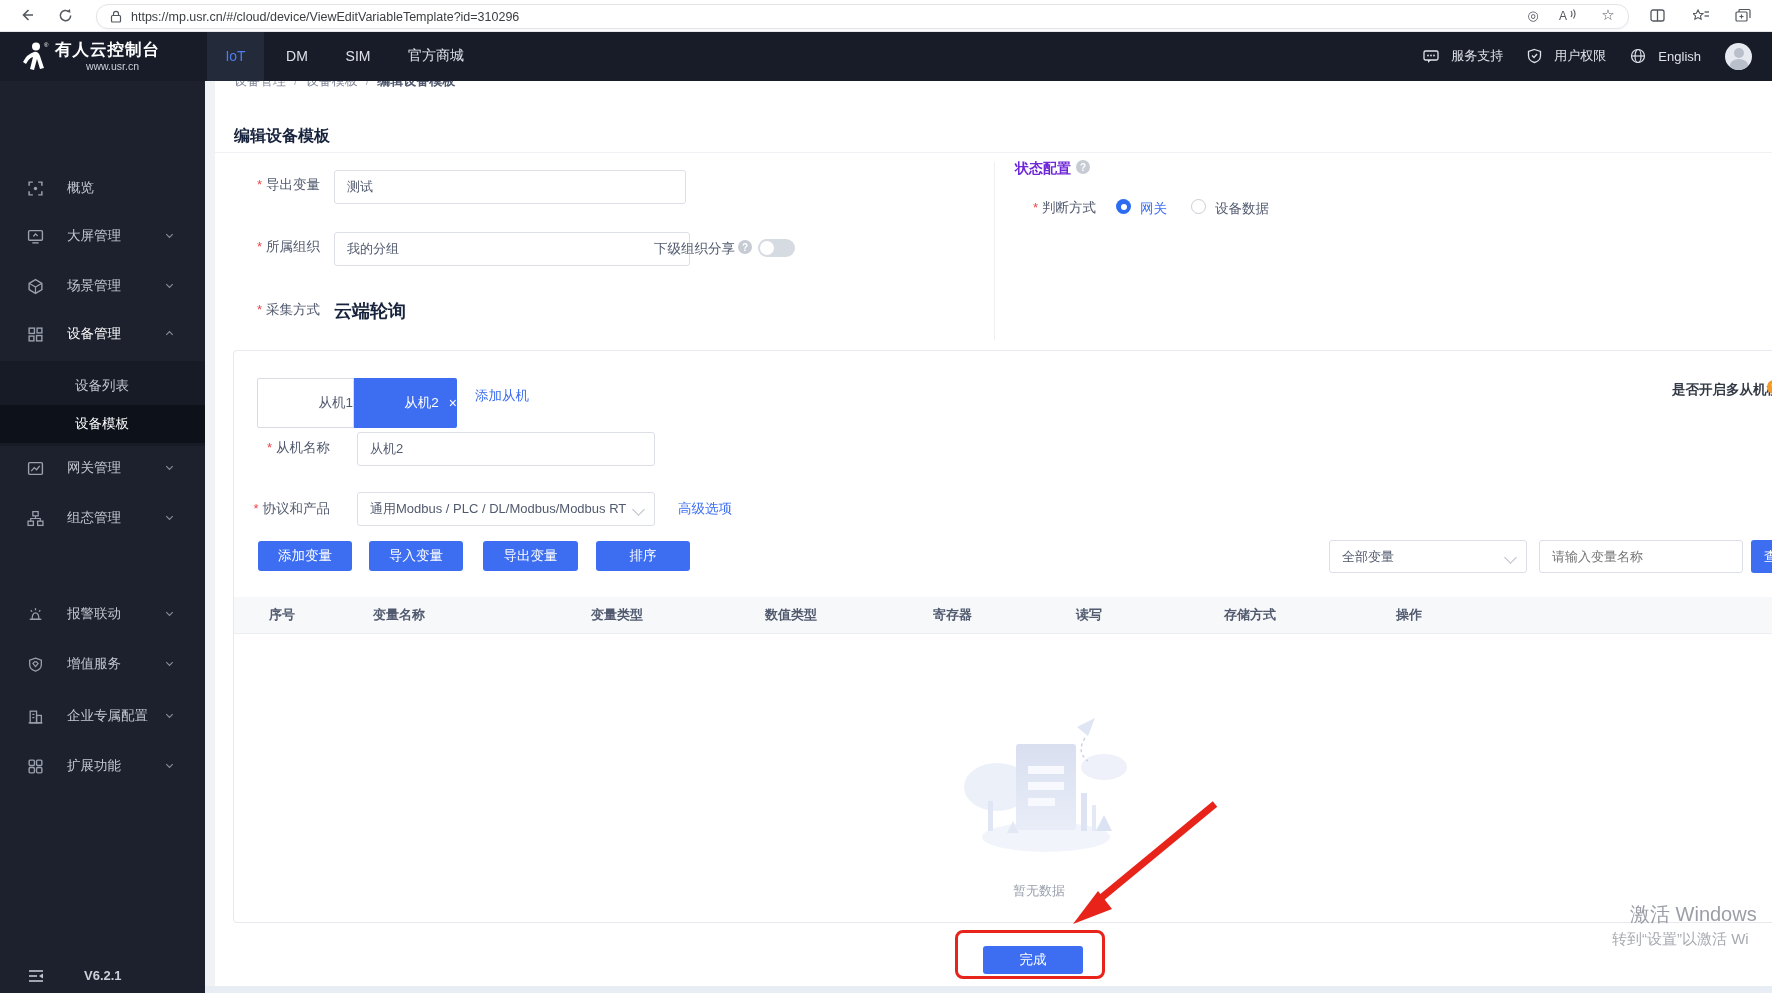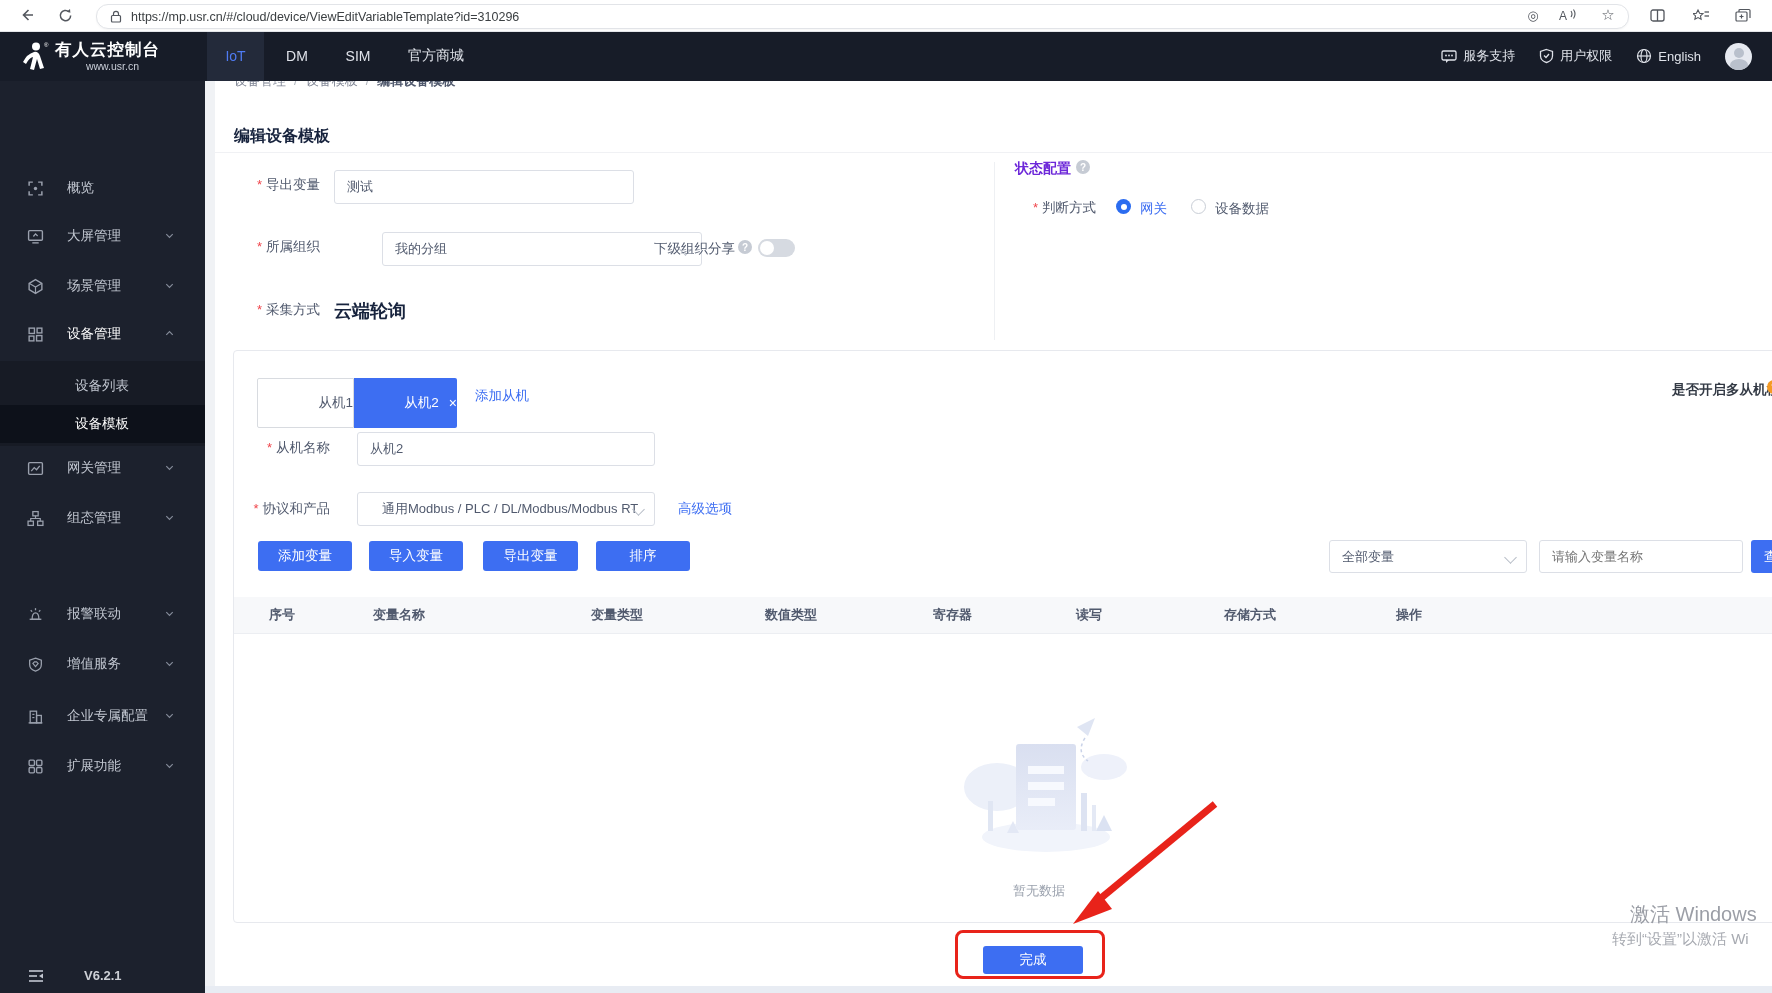--- a/index.html
+++ b/index.html
@@ -16,21 +16,21 @@
   .url-text{margin-left:34px;font-size:12.5px;color:#3c4043;white-space:nowrap;}
   
   .navbar{position:absolute;top:31px;left:0;width:1772px;height:50px;background:#171c28;z-index:30;}
   .logo-title{position:absolute;left:55px;top:8px;color:#fff;font-size:16.5px;font-weight:bold;letter-spacing:1px;}
   .logo-sub{position:absolute;left:55px;top:29px;width:115px;text-align:center;color:#c9ced8;font-size:10.5px;}
   .nav-tab{position:absolute;top:0;height:50px;display:flex;align-items:center;justify-content:center;
            font-size:14px;color:#dfe2e9;cursor:pointer;}
   .nav-tab.active{background:#232a3a;color:#4f7bf3;}
   .nav-right{position:absolute;right:20px;top:0;height:50px;display:flex;align-items:center;gap:24px;
              color:#dfe2e9;font-size:13px;}
-  .nav-right .itm{display:flex;align-items:center;gap:6px;}
+  .nav-right .itm{display:flex;align-items:center;gap:12px;}
   .avatar{width:27px;height:27px;border-radius:50%;background:#e6e9f0;position:relative;overflow:hidden;}
   .avatar:before{content:"";position:absolute;left:8.5px;top:5px;width:10px;height:10px;border-radius:50%;background:#b9c0cc;}
   .avatar:after{content:"";position:absolute;left:4.5px;top:16px;width:18px;height:12px;border-radius:50%;background:#b9c0cc;}
   
   .sidebar{position:absolute;left:0;top:81px;width:205px;height:912px;background:#1c212d;z-index:20;}
   .side-item{position:absolute;left:0;width:205px;height:48px;display:flex;align-items:center;cursor:pointer;}
   .s-icon{position:absolute;left:27px;width:17px;height:17px;color:#9aa0ad;}
   .s-label{position:absolute;left:67px;font-size:13.5px;color:#c2c7d1;}
   .s-chev{position:absolute;left:164px;width:12px;height:12px;color:#858c9a;}
   .sub-panel{position:absolute;left:0;top:280px;width:205px;height:85px;background:#171b25;}
@@ -104,26 +104,26 @@
   
   <div class="white-panel"></div>
   <div class="bottom-strip"></div>
 
   <div class="page-title">编辑设备模板</div>
   <div class="hdiv"></div>
   <div class="vdiv"></div>
 
   
   <div class="f-label req" style="left:230px;top:176px;"><span>导出变量</span></div>
-  <div class="inputbox" style="left:334px;top:170px;width:300px;">
+  <div class="inputbox" style="left:334px;top:170px;width:352px;">
     <input value="测试" style="">
   </div>
 
   <div class="f-label req" style="left:230px;top:238px;"><span>所属组织</span></div>
-  <div class="inputbox selectbox" style="left:334px;top:232px;width:320px;margin-left:48px;">
+  <div class="inputbox selectbox" style="left:334px;top:232px;width:356px;">
     <span>我的分组</span>
     <i class="chev-down"></i>
   </div>
   <div class="abs" style="left:654px;top:240px;font-size:13.5px;color:#515a6e;z-index:5;">
     <span>下级组织分享</span>
   </div>
   <span class="help abs" style="left:738px;top:240px;z-index:5;">?</span>
   <div class="toggle" style="left:758px;top:239px;"></div>
 
   <div class="f-label req" style="left:230px;top:301px;"><span>采集方式</span></div>
@@ -152,21 +152,21 @@
     <div class="abs" style="left:1438px;top:30px;font-size:13.5px;font-weight:bold;color:#333a45;white-space:nowrap;">是否开启多从机模式</div>
     <span class="help abs" style="left:1533px;top:29px;background:#f59a23;">?</span>
 
     <div class="f-label req" style="left:6px;top:88px;"><span>从机名称</span></div>
     <div class="inputbox" style="left:123px;top:81px;width:298px;">
       <input value="从机2" style="">
     </div>
 
     <div class="f-label req" style="left:6px;top:149px;"><span>协议和产品</span></div>
     <div class="inputbox selectbox nowrap" style="left:123px;top:141px;width:298px;">
-      <span class="nowrap" style="max-width:258px;margin-left:12px;">通用Modbus / PLC / DL/Modbus/Modbus RT</span>
+      <span class="nowrap" style="max-width:258px;">通用Modbus / PLC / DL/Modbus/Modbus RT</span>
       <i class="chev-down"></i>
     </div>
     <div class="link abs" style="left:444px;top:149px;">高级选项</div>
 
     <button class="btn-blue" style="left:24px;top:190px;width:94px;">添加变量</button>
     <button class="btn-blue" style="left:135px;top:190px;width:94px;">导入变量</button>
     <button class="btn-blue" style="left:249px;top:190px;width:95px;">导出变量</button>
     <button class="btn-blue" style="left:362px;top:190px;width:94px;">排序</button>
 
     <div class="inputbox selectbox" style="left:1095px;top:189px;width:198px;height:33px;">

